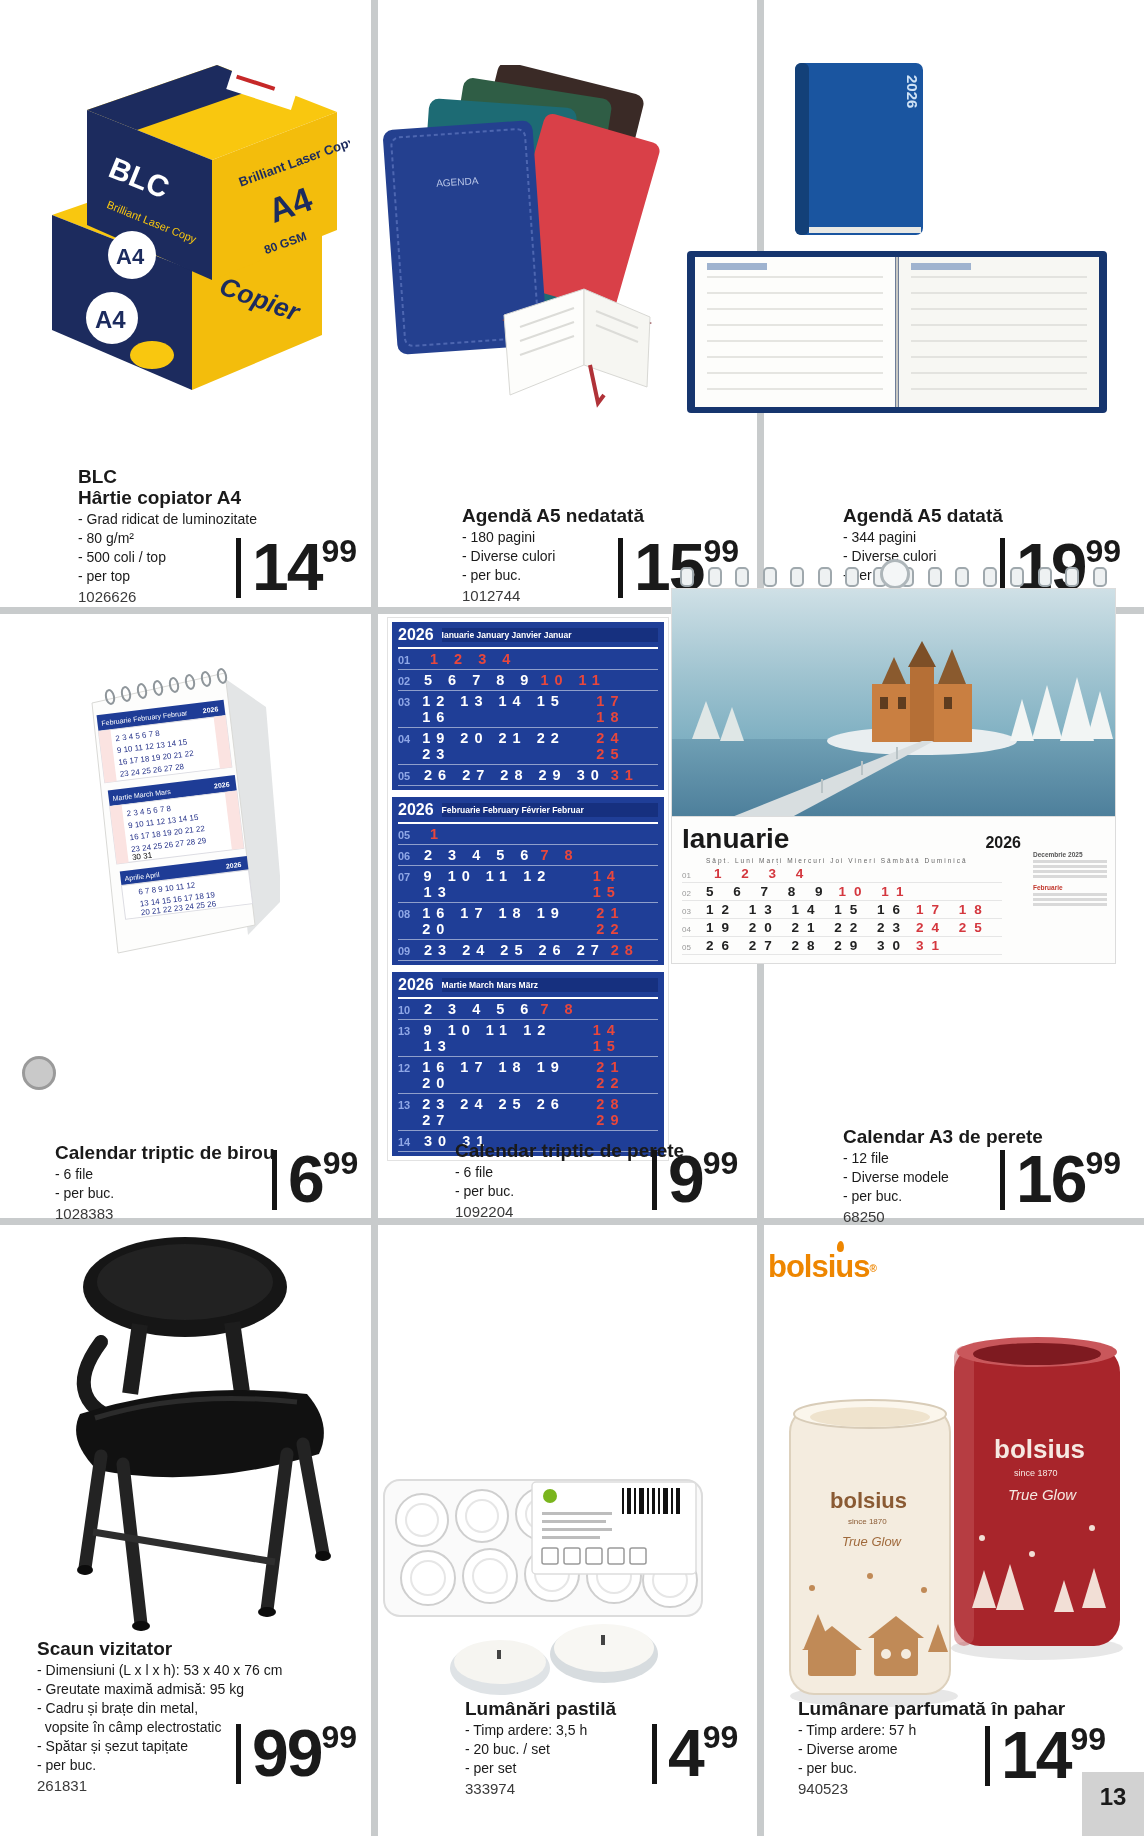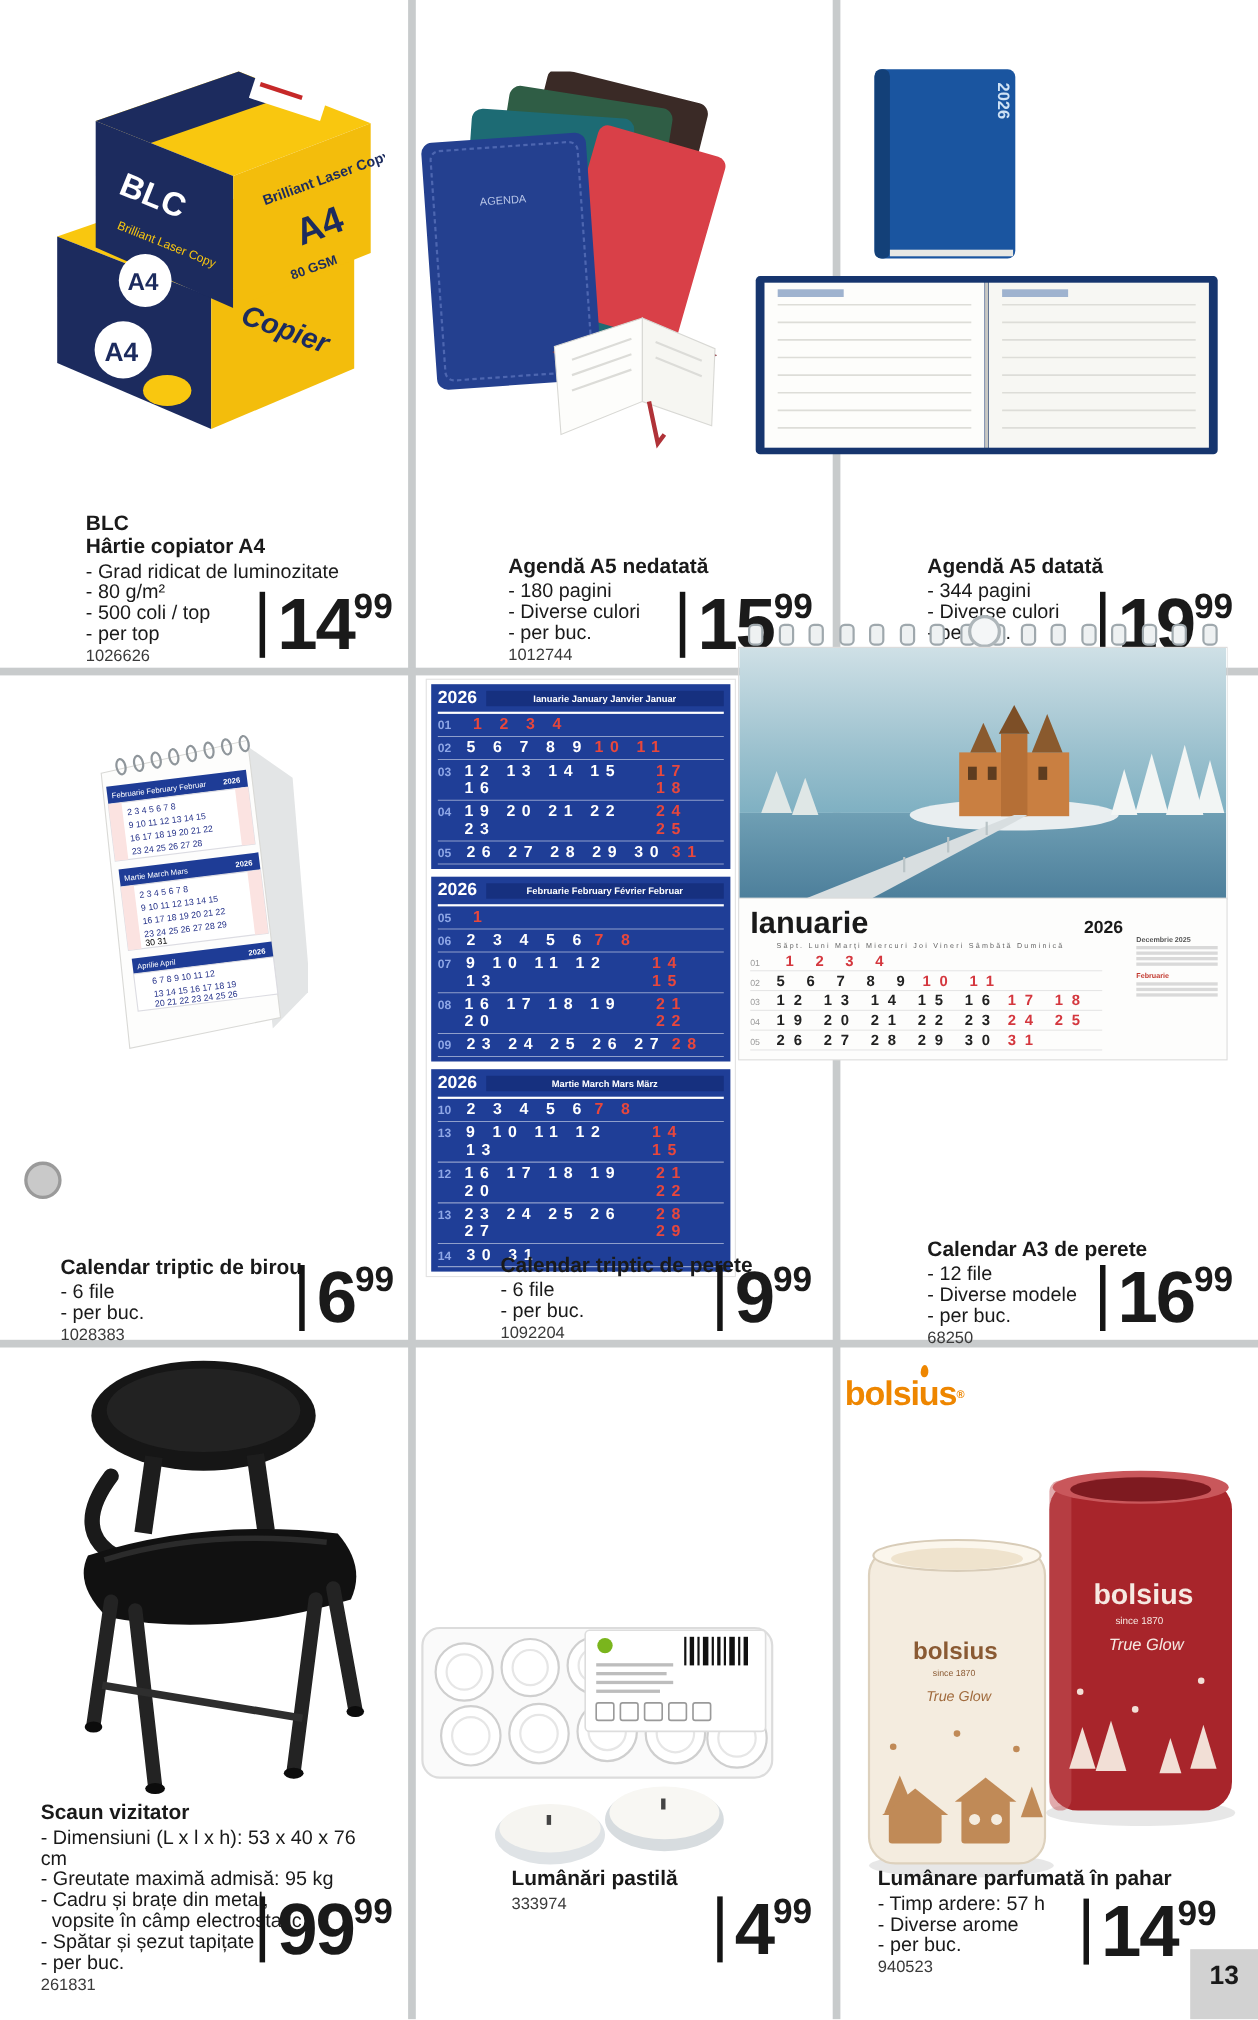--- a/index.html
+++ b/index.html
@@ -4,21 +4,21 @@
 <style>
   html,body{margin:0;padding:0;background:#fff;}
   #page{position:relative;width:1144px;height:1836px;background:#fff;overflow:hidden;
         font-family:"Liberation Sans",sans-serif;color:#1a1a1a;}
   .vdiv{position:absolute;top:0;width:7px;height:1836px;background:#c8cbcc;}
   .hdiv{position:absolute;left:0;width:1144px;height:7px;background:#c8cbcc;}
   .photo{position:absolute;}
   .info{position:absolute;}
   .brand{font-size:19px;font-weight:bold;line-height:21px;}
   .title{font-size:19px;font-weight:bold;line-height:21px;margin-bottom:2px;}
-  .d{font-size:18px;line-height:19px;white-space:pre-wrap;}
+  .d{font-size:14px;line-height:19px;white-space:pre-wrap;}
   .code{font-size:15px;line-height:19px;color:#3a3a3a;margin-top:1px;}
   .price{position:absolute;display:flex;align-items:flex-start;}
   .pbar{width:5px;height:60px;background:#141414;margin-right:11px;}
   .pnum{font-size:66px;font-weight:bold;letter-spacing:-2px;line-height:58px;}
   .psup{font-size:32px;font-weight:bold;vertical-align:top;line-height:30px;position:relative;top:-2px;letter-spacing:0;}
   .badge{position:absolute;left:1082px;top:1772px;width:62px;height:64px;background:#d2d2d2;text-align:center;}
   .badge span{font-size:24px;font-weight:bold;line-height:50px;}
   .circ{position:absolute;left:22px;top:1056px;width:34px;height:34px;border-radius:50%;
         background:#c9c9c9;border:3px solid #9a9a9a;box-sizing:border-box;}
   
@@ -27,21 +27,21 @@
   .bols .r{font-size:10px;vertical-align:top;position:relative;top:2px;}
   .bols .flame{position:absolute;left:69px;top:-9px;width:7px;height:11px;background:#ee8600;
         border-radius:50% 50% 50% 50%/60% 60% 40% 40%;transform:rotate(3deg);}
   
   .trip{position:absolute;left:388px;top:618px;width:272px;background:#fff;padding:4px;
         box-shadow:0 0 0 1px #e2e2e2;}
   .trip-month{background:#1f3e97;margin-bottom:7px;padding:2px 6px 4px 6px;}
   .trip-month:last-child{margin-bottom:0;}
   .trip-head{display:flex;align-items:center;border-bottom:2px solid #fff;padding:2px 0 3px 0;}
   .trip-year{color:#fff;font-weight:bold;font-size:16px;margin-right:8px;}
-  .trip-name{color:#fff;font-size:8.5px;font-weight:bold;flex:1;text-align:center;
+  .trip-name{color:#fff;font-size:8.5px;font-weight:bold;flex:1;
              background:#16307f;padding:2px 0;}
   .trip-row{display:flex;align-items:baseline;border-bottom:1px solid rgba(255,255,255,.5);
             padding:2px 0;}
   .trip-w{color:#8fa7e6;font-weight:bold;font-size:11px;width:26px;}
   .trip-wh{color:#fff;font-weight:bold;font-size:14.5px;letter-spacing:6px;}
   .trip-rd{color:#e8473c;font-weight:bold;font-size:14.5px;letter-spacing:6px;margin-left:6px;}
   
   .a3{position:absolute;left:672px;top:565px;width:443px;}
   .a3-spiral{display:flex;justify-content:space-between;align-items:center;height:24px;padding:0 8px;}
   .a3-spiral i{width:10px;height:16px;border:2px solid #9fa8ad;border-radius:5px;background:#eef1f2;}
@@ -603,20 +603,25 @@
 
     <ellipse cx="118" cy="196" rx="50" ry="27" fill="#dfe3e6"></ellipse>
     <ellipse cx="118" cy="190" rx="46" ry="22" fill="#f6f5f1"></ellipse>
     <rect x="115" y="178" width="4" height="9" fill="#444"></rect>
     <ellipse cx="222" cy="182" rx="54" ry="29" fill="#d7dcdf"></ellipse>
     <ellipse cx="222" cy="176" rx="50" ry="24" fill="#f8f7f3"></ellipse>
     <rect x="219" y="163" width="4" height="10" fill="#444"></rect>
   </svg>
   <div class="info" style="left:465px;top:1698px;width:240px">
     <div class="title">Lumânări pastilă</div>
+    <div>
+        <div class="d">- Timp ardere: 3,5 h</div>
+        <div class="d">- 20 buc. / set</div>
+        <div class="d">- per set</div>
+      </div>
     <div class="code">333974</div>
   </div>
   <div class="price" style="left:652px;top:1724px">
     <div class="pbar"></div>
     <div class="pnum"><span>4</span><span class="psup">99</span></div>
   </div>
 
   <div class="bols">
     <span>bolsius</span><span class="r">®</span>
     <span class="flame"></span>

